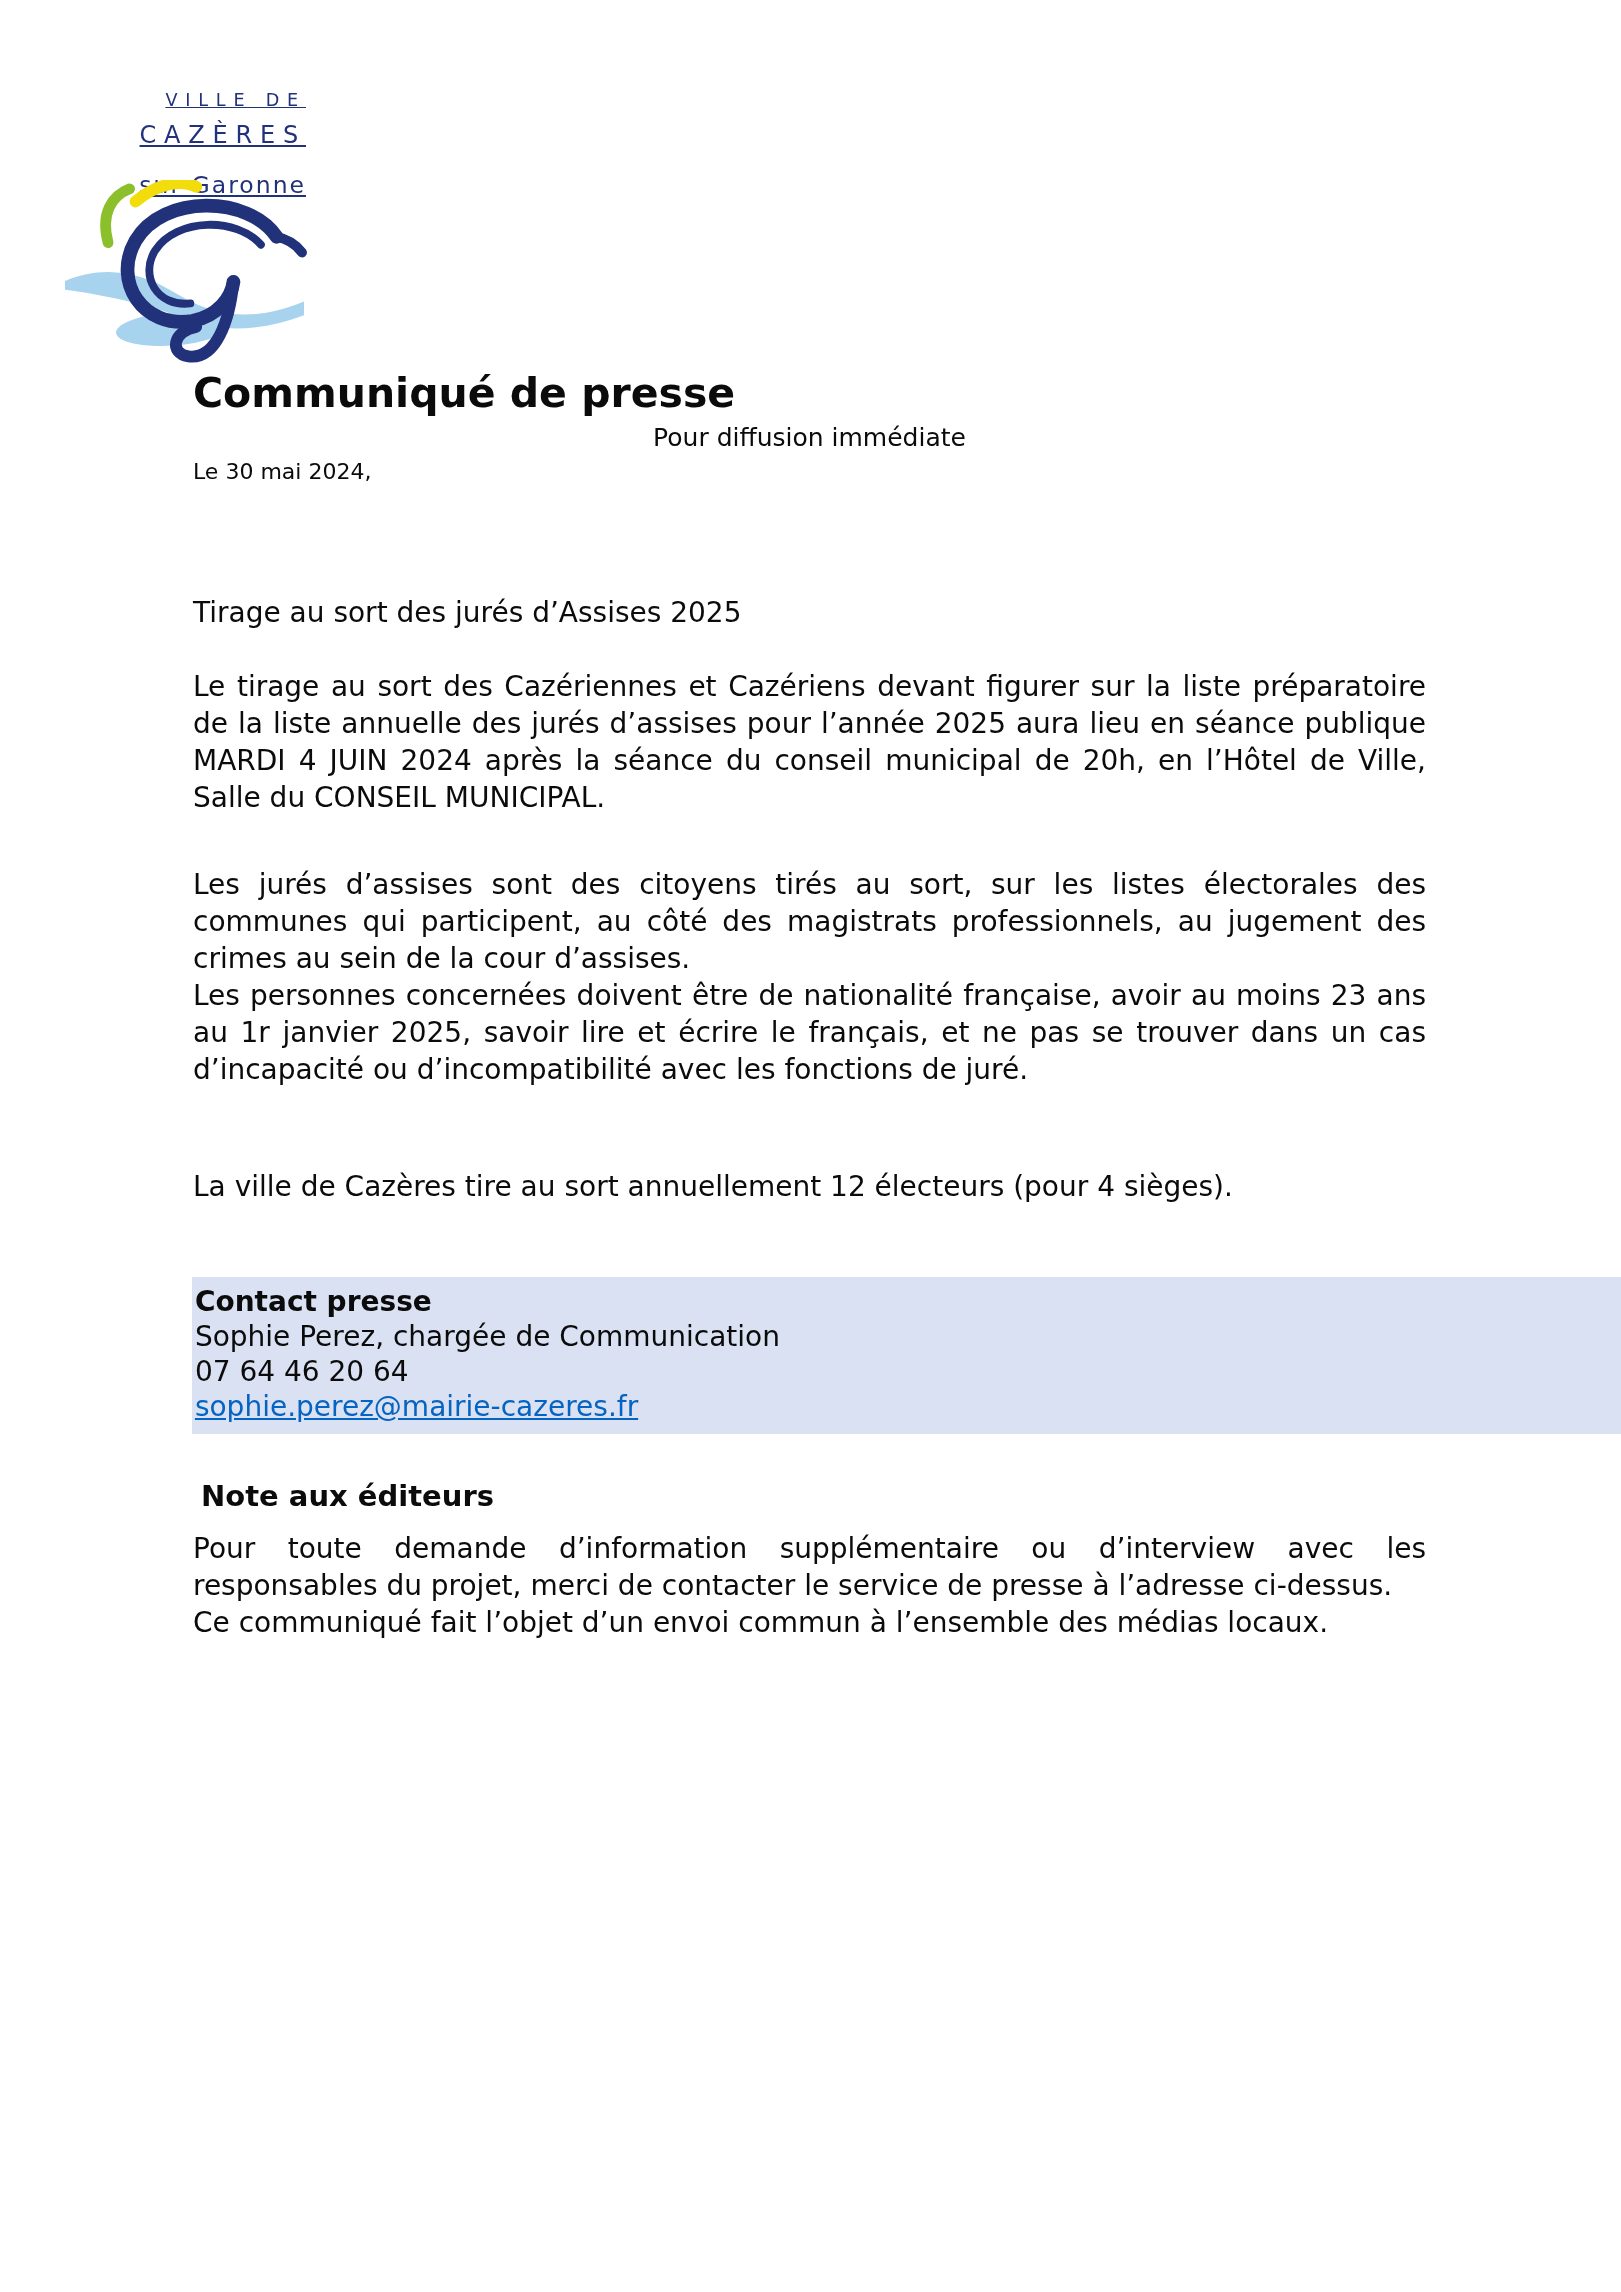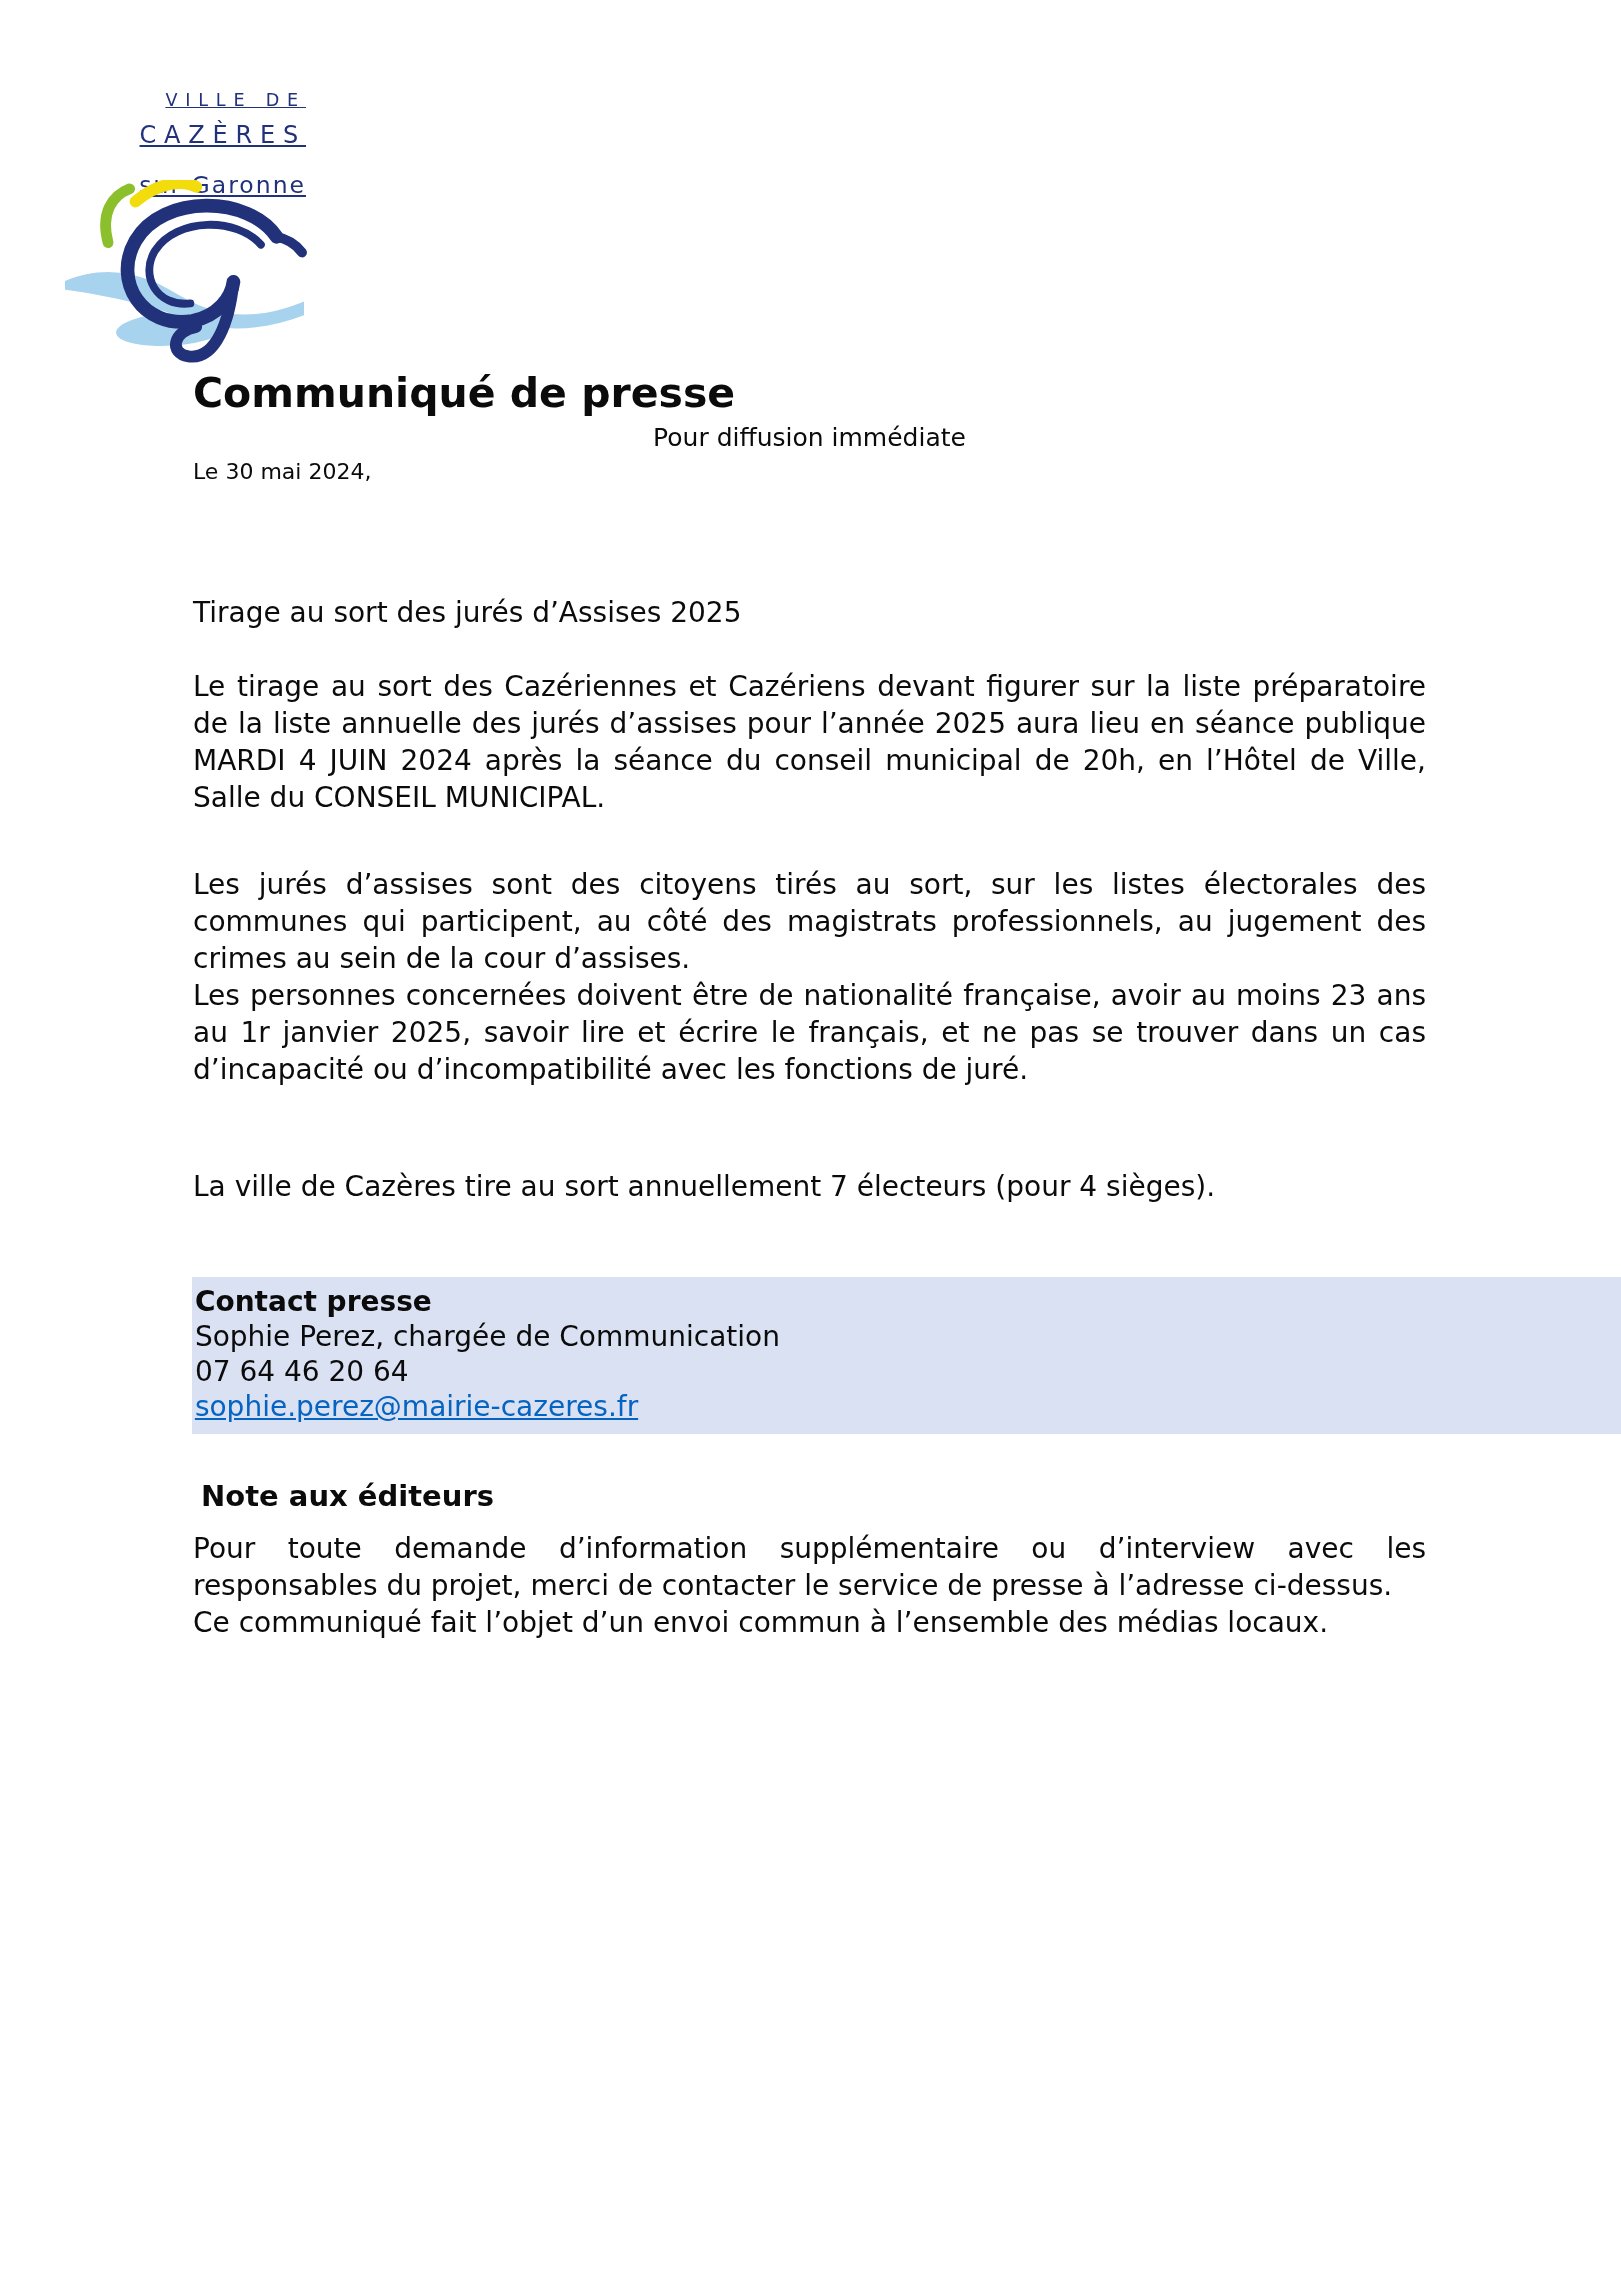--- a/index.html
+++ b/index.html
@@ -94,21 +94,21 @@
   <div class="title">Communiqué de presse</div>
   <div class="subtitle">Pour diffusion immédiate</div>
   <div class="dateline">Le 30 mai 2024,</div>
 
   <div class="subject">Tirage au sort des jurés d’Assises 2025</div>
   <div class="para para1">Le tirage au sort des Cazériennes et Cazériens devant figurer sur la liste préparatoire de la liste annuelle des jurés d’assises pour l’année 2025 aura lieu en séance publique MARDI 4 JUIN 2024 après la séance du conseil municipal de 20h, en l’Hôtel de Ville, Salle du CONSEIL MUNICIPAL.</div>
   <div class="para para2">
     <div>Les jurés d’assises sont des citoyens tirés au sort, sur les listes électorales des communes qui participent, au côté des magistrats professionnels, au jugement des crimes au sein de la cour d’assises.</div>
     <div>Les personnes concernées doivent être de nationalité française, avoir au moins 23 ans au 1r janvier 2025, savoir lire et écrire le français, et ne pas se trouver dans un cas d’incapacité ou d’incompatibilité avec les fonctions de juré.</div>
   </div>
-  <div class="para para3">La ville de Cazères tire au sort annuellement 7 électeurs (pour 4 sièges).</div>
+  <div class="para para3">La ville de Cazères tire au sort annuellement 12 électeurs (pour 4 sièges).</div>
 
   <div class="contact-box">
     <div class="contact-heading">Contact presse</div>
     <div>Sophie Perez, chargée de Communication</div>
     <div>07 64 46 20 64</div>
     <div>
       <a href="#">sophie.perez@mairie-cazeres.fr</a>
     </div>
   </div>
 

